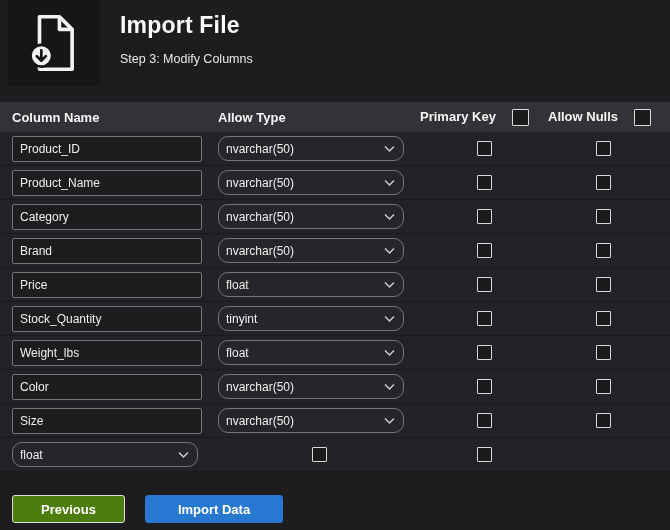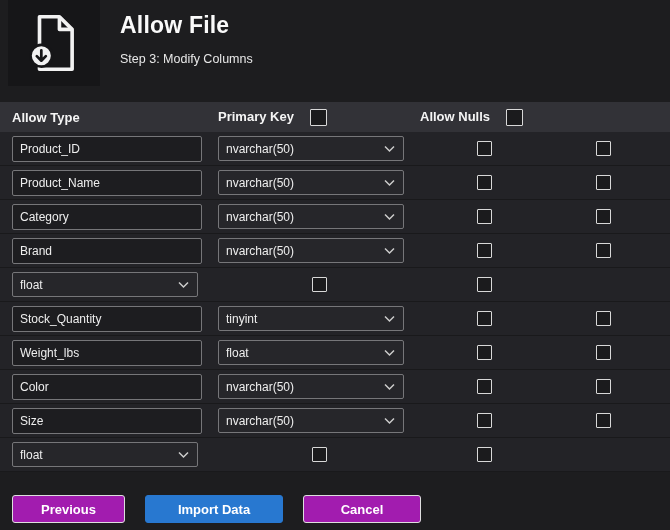--- a/index.html
+++ b/index.html
@@ -54,21 +54,21 @@
     font-size:12px;
     font-family:"Liberation Sans", sans-serif;
     padding:12px 7px;
   }
   .select-wrap { position:relative; display:inline-block; width:186px; }
   .type-select {
     width:100%; height:25px;
     appearance:none; -webkit-appearance:none; -moz-appearance:none;
     background:#26262a;
     border:1px solid #767679;
-    border-radius:2px;
+    border-radius:10px;
     color:#eeeeee;
     font-size:12px;
     font-family:"Liberation Sans", sans-serif;
     padding:0 24px 0 7px;
   }
   .chev {
     position:absolute; right:9px; top:50%;
     transform:translateY(-50%);
     pointer-events:none;
     line-height:0;
@@ -86,46 +86,47 @@
   
   .footer { display:flex; gap:20px; margin:23px 0 0 12px; }
   .btn {
     height:28px;
     font-size:13px;
     font-weight:bold;
     font-family:"Liberation Sans", sans-serif;
     border-radius:3px;
     cursor:pointer;
   }
-  .btn-dark { background:#a21caf; border:1px solid #dedede; color:#ffffff; }
+  .btn-dark { background:#4d7c0f; border:1px solid #dedede; color:#ffffff; }
   .btn-primary { background:#2878d0; border:1px solid #2878d0; color:#ffffff; }
   .btn-prev { width:113px; }
   .btn-import { width:138px; }
   .btn-cancel { width:118px; }
 </style>
 </head>
 <body>
 
 <div class="header">
   <div class="icon-panel">
     <svg width="58" height="62" viewBox="0 0 64 68">
       <path d="M16 5 H38 L52 19 V63 H16 Z" fill="none" stroke="#f2f2f2" stroke-width="4" stroke-linejoin="round"></path>
       <path d="M38 5 V19 H52" fill="none" stroke="#f2f2f2" stroke-width="4" stroke-linejoin="round"></path>
       <circle cx="18" cy="48" r="12" fill="#f2f2f2" stroke="#161618" stroke-width="3"></circle>
       <path d="M18 42 V53 M13 48.5 L18 53.5 L23 48.5" fill="none" stroke="#161618" stroke-width="3" stroke-linecap="round" stroke-linejoin="round"></path>
     </svg>
   </div>
   <div class="header-text">
-    <div class="title">Allow File</div>
+    <div class="title">Import File</div>
     <div class="subtitle">Step 3: Modify Columns</div>
   </div>
 </div>
 
 <div class="table">
   <div class="thead">
+    <div>Column Name</div>
     <div>Allow Type</div>
     <div class="th-flex">
       <span>Primary Key</span>
       <input type="checkbox" class="cb" style="">
     </div>
     <div class="th-flex">
       <span>Allow Nulls</span>
       <input type="checkbox" class="cb" style="">
     </div>
   </div>
@@ -213,20 +214,23 @@
     <div class="cell center">
       <input type="checkbox" class="cb" style="">
     </div>
     <div class="cell center">
       <input type="checkbox" class="cb" style="">
     </div>
   </div>
 
   <div class="row">
     <div class="cell">
+      <input type="text" class="name-input" value="Price" style="">
+    </div>
+    <div class="cell">
       <span class="select-wrap">
         <select class="type-select"><option>float</option></select>
         <span class="chev">
           <svg width="11" height="7" viewBox="0 0 11 7">
             <polyline points="1,1 5.5,5.5 10,1" fill="none" stroke="#cccccc" stroke-width="1.5"></polyline>
           </svg>
         </span>
       </span>
     </div>
     <div class="cell center">
@@ -342,14 +346,13 @@
     <div class="cell center">
       <input type="checkbox" class="cb" style="">
     </div>
   </div>
 </div>
 </div>
 
 <div class="footer">
   <button class="btn btn-dark btn-prev">Previous</button>
   <button class="btn btn-primary btn-import">Import Data</button>
-  <button class="btn btn-dark btn-cancel">Cancel</button>
 </div>
 
 </body></html>

